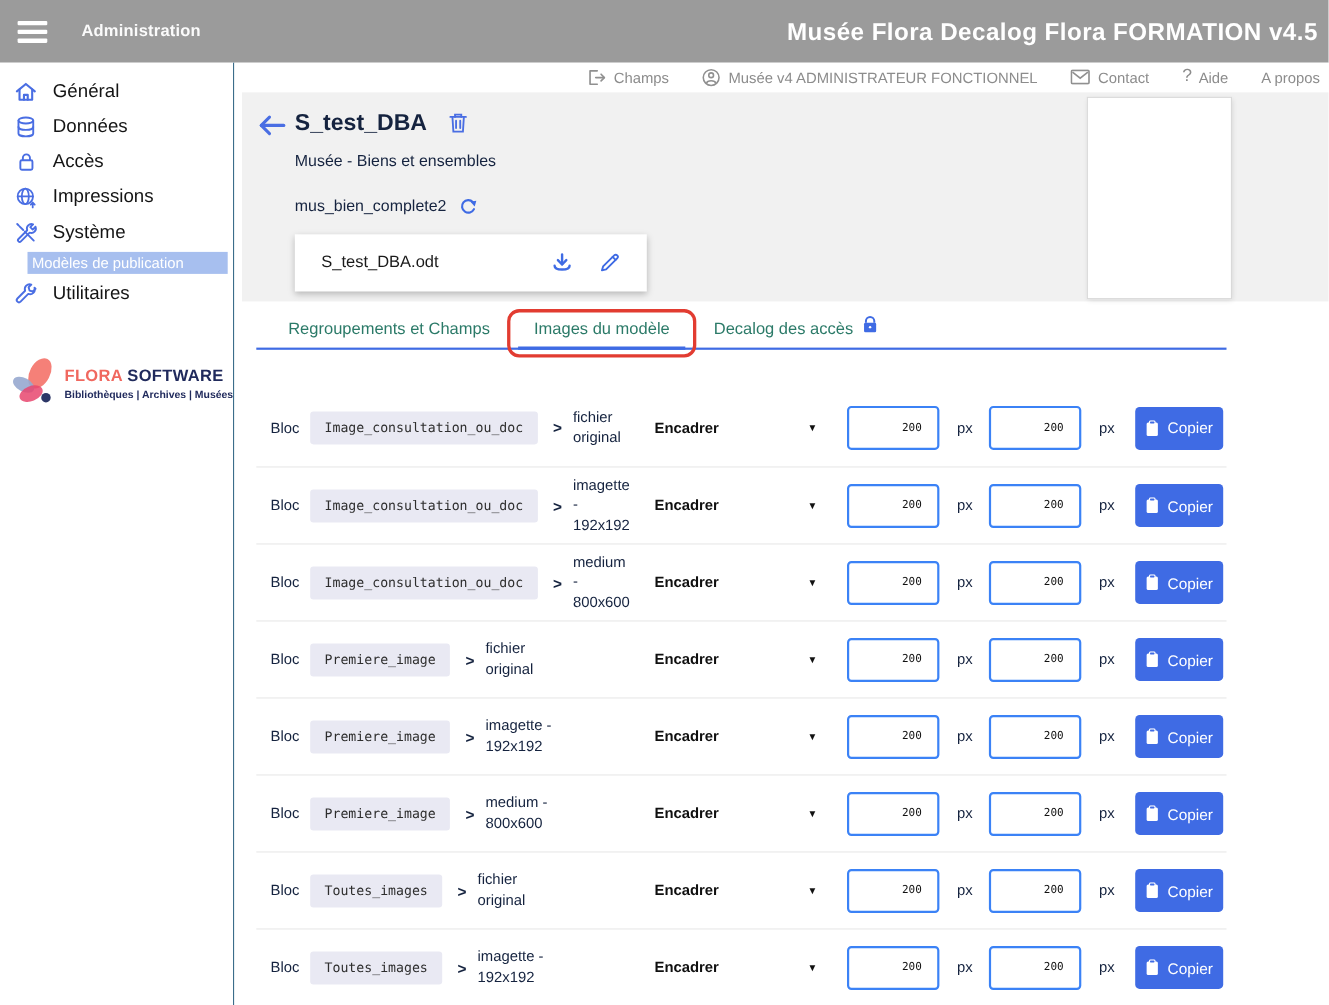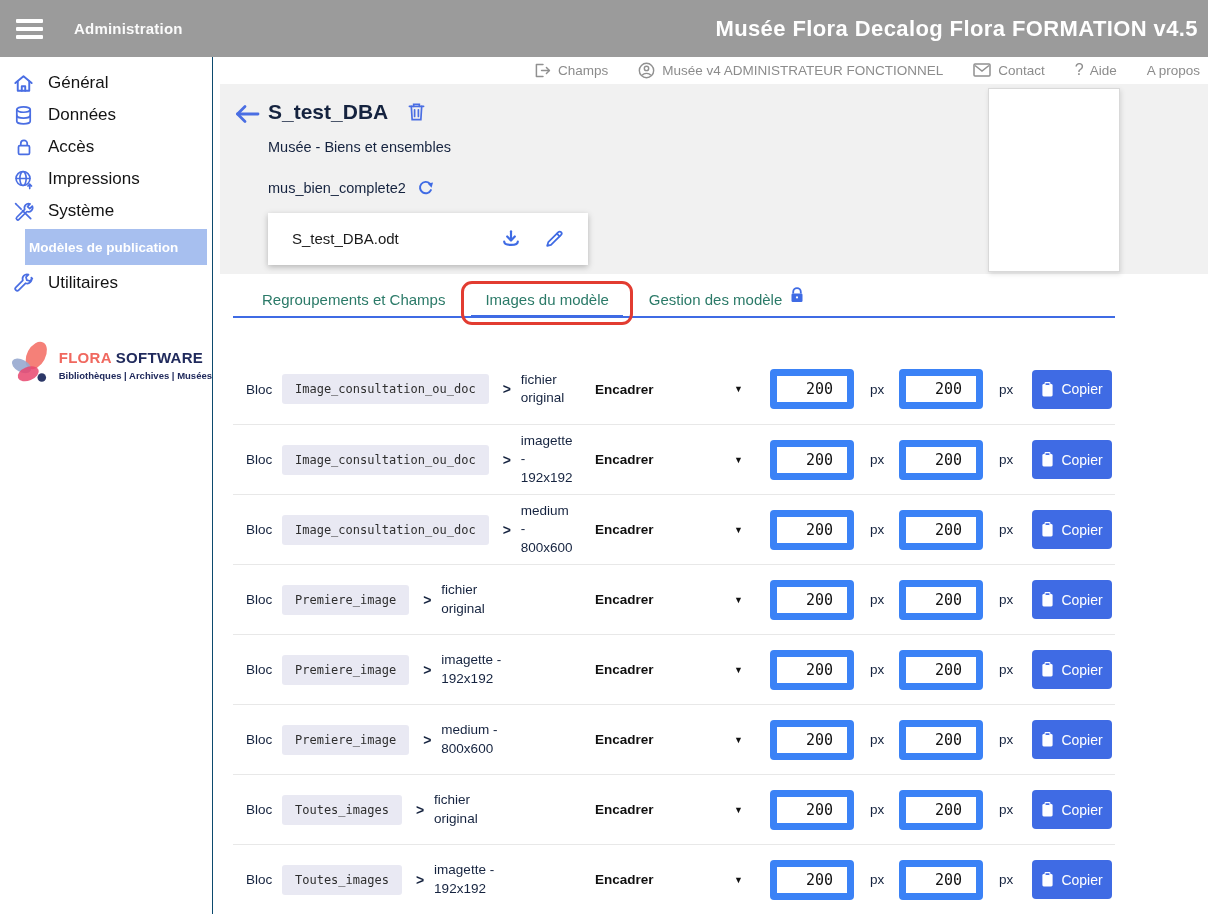--- a/index.html
+++ b/index.html
@@ -21,22 +21,22 @@
   .hamburger div{height:4px;background:#fff;border-radius:1px;margin:4px 0;}
   .section-label{margin-left:31px;font-size:15px;font-weight:700;color:#fbfbfb;letter-spacing:.2px;}
   .app-title{margin-left:auto;margin-right:10px;color:#fff;font-size:22px;font-weight:700;letter-spacing:.4px;}
 
   
   .body-row{display:flex;height:857px;}
   .sidebar{width:213px;flex-shrink:0;border-right:1px solid #0c4a6e;background:#fff;padding-top:10px;}
   .nav-item{display:flex;align-items:center;height:32px;padding-left:10px;cursor:pointer;}
   .nav-icon{width:27px;height:24px;display:flex;align-items:center;justify-content:center;flex-shrink:0;}
   .nav-label{margin-left:11px;font-size:17px;color:#141414;}
-  .subitem{height:36px;margin:2px 5px 2px 25px;background:var(--subitem-bg);color:#fff;
-           font-size:13.5px;font-weight:700;display:flex;align-items:center;padding-left:4px;cursor:pointer;}
+  .subitem{height:20px;margin:2px 5px 2px 25px;background:var(--subitem-bg);color:#fff;
+           font-size:13.5px;font-weight:400;display:flex;align-items:center;padding-left:4px;cursor:pointer;}
   .logo{margin-top:24px;display:flex;align-items:flex-start;padding-left:8px;}
   .logo-text{margin-left:4px;margin-top:26px;}
   .brand-line{font-size:15px;font-weight:800;letter-spacing:.3px;white-space:nowrap;}
   .brand-flora{color:#f0685f;}
   .brand-soft{color:#202a5c;}
   .tagline{font-size:9.5px;font-weight:700;color:#202a5c;margin-top:4px;white-space:nowrap;}
 
   .main{flex:1;position:relative;display:flex;flex-direction:column;min-width:0;background:#fff;}
 
   
@@ -79,22 +79,22 @@
   .left-group{display:flex;align-items:center;width:362px;padding-left:13px;flex-shrink:0;}
   .c-bloc{width:30px;font-size:13.5px;color:var(--navy);flex-shrink:0;}
   .chip{margin-left:6px;background:#e9e9f3;color:#2e2e2e;font-family:"DejaVu Sans Mono",monospace;
         font-size:12px;padding:8px 13px;border-radius:3px;white-space:nowrap;}
   .chev{margin-left:14px;font-weight:700;font-size:14px;color:#15233f;}
   .variant{flex:1;margin-left:10px;padding-right:4px;font-size:13.5px;color:var(--navy);
            line-height:1.35;white-space:pre-line;}
   .fit-select{width:148px;flex-shrink:0;display:flex;align-items:center;justify-content:space-between;
               font-size:13.5px;font-weight:700;color:#101010;cursor:pointer;}
   .caret{font-size:9px;color:#111;}
-  .dim-input{margin-left:27px;width:84px;height:40px;border:7px solid #3b82f6;border-radius:4px;
-             text-align:right;padding-right:14px;font-family:"DejaVu Sans Mono",monospace;font-size:15px;
+  .dim-input{margin-left:27px;width:84px;height:40px;border:2px solid #3b82f6;border-radius:4px;
+             text-align:right;padding-right:14px;font-family:"DejaVu Sans Mono",monospace;font-size:10px;
              color:#111;background:#fff;outline:none;flex-shrink:0;}
   .dim-input.second{margin-left:11px;}
   .px-label{margin-left:16px;font-size:13.5px;color:var(--navy);width:18px;flex-shrink:0;}
   .copy-btn{margin-left:15px;width:80px;height:39px;background:var(--accent-blue);color:#fff;border:none;
             border-radius:4px;font-size:14px;font-family:inherit;display:flex;align-items:center;
             justify-content:center;gap:7px;cursor:pointer;flex-shrink:0;}
 </style>
 </head>
 <body>
 
@@ -281,21 +281,21 @@
 
       <div class="tabbar">
         <div class="tab">
           <span>Regroupements et Champs</span>
         </div>
         <div class="tab active">
           <span>Images du modèle</span>
           <span class="annotation"></span>
         </div>
         <div class="tab">
-          <span>Gestion des modèle</span>
+          <span>Decalog des accès</span>
           <span class="tab-lock">
             <svg width="14" height="16" viewBox="0 0 14 16">
                 <path d="M3.2 6.5 V4.9 a3.8 3.8 0 0 1 7.6 0 V6.5" fill="none" stroke="#3f6be4" stroke-width="1.8"></path>
                 <rect x="1.5" y="6.5" width="11" height="8.5" rx="1.2" fill="#3f6be4"></rect>
                 <circle cx="7" cy="10.4" r="1.1" fill="#fff"></circle>
               </svg>
           </span>
         </div>
       </div>
 

